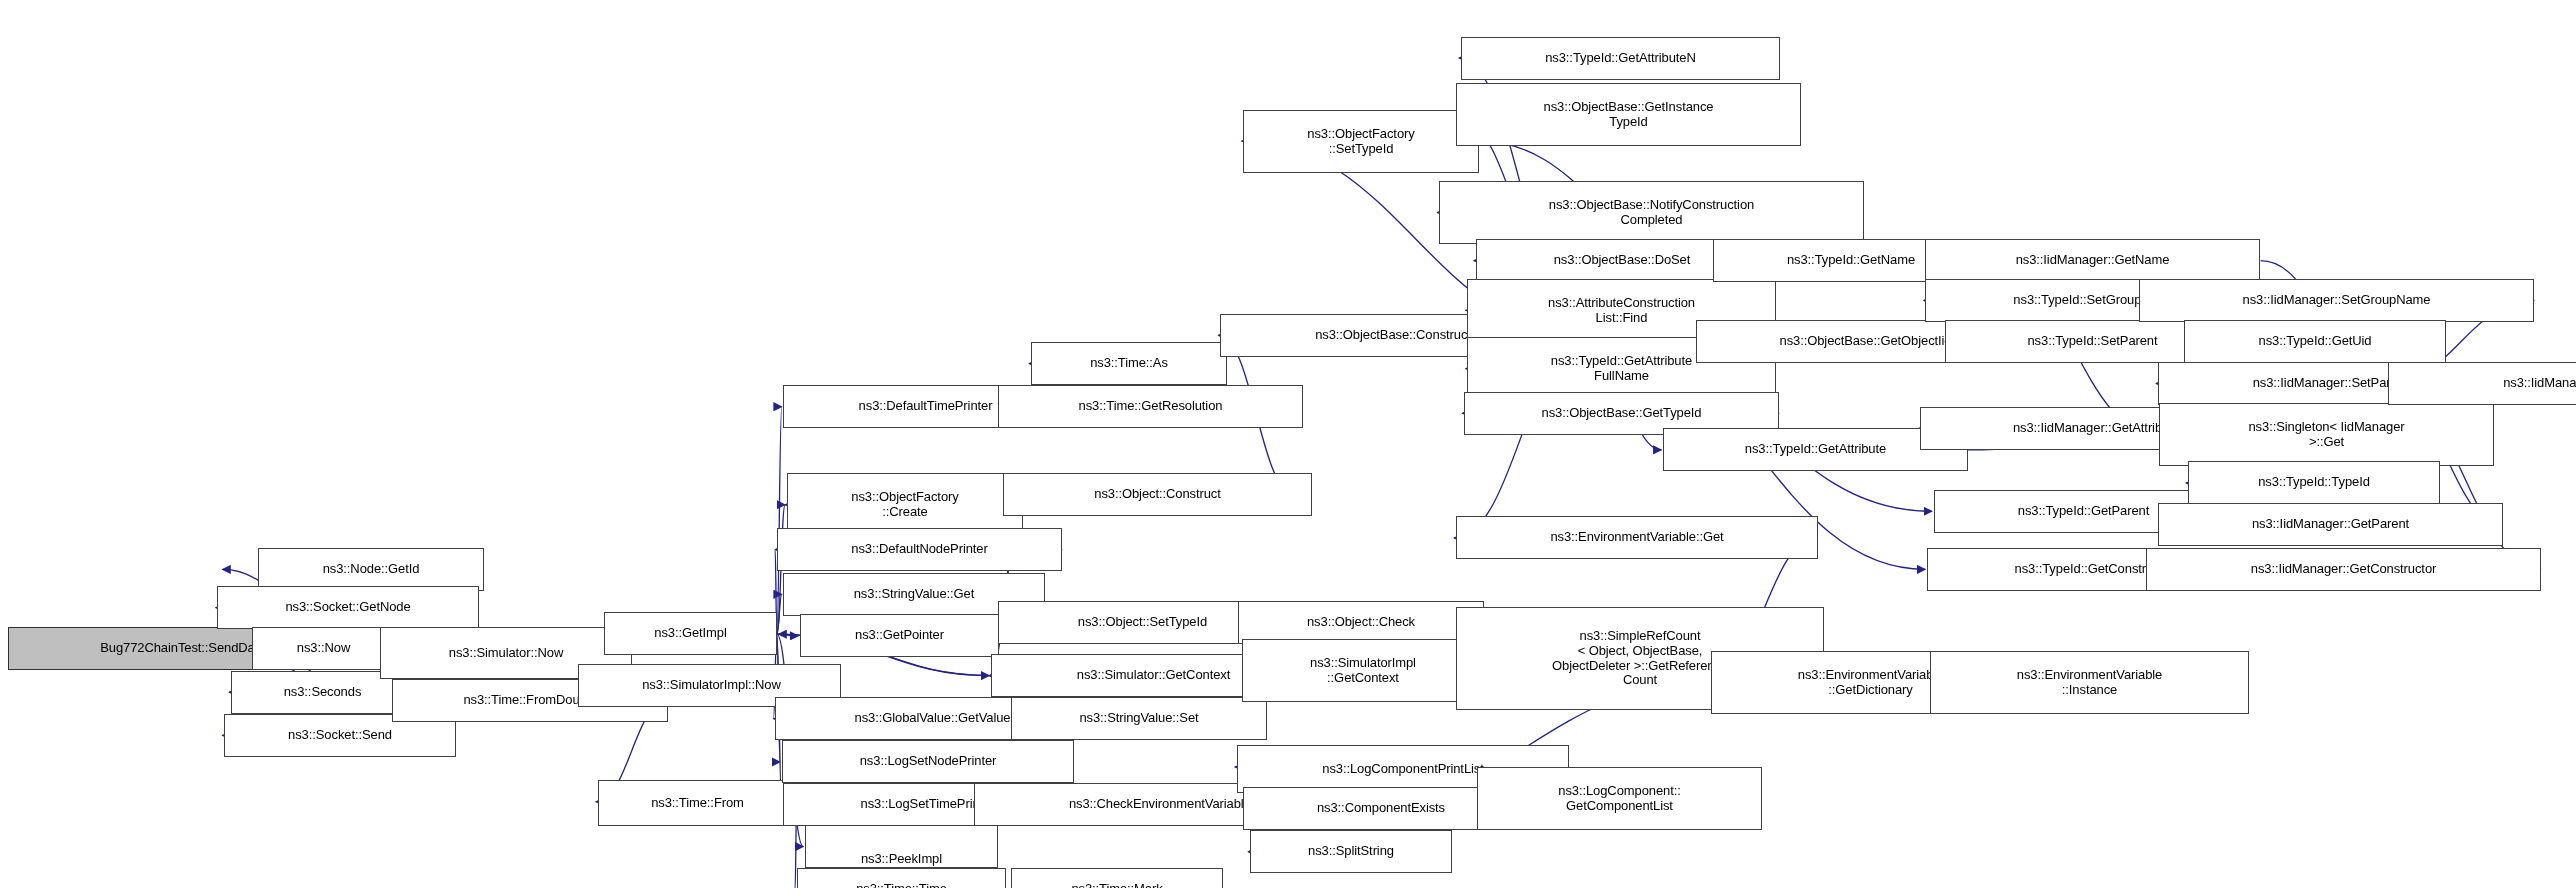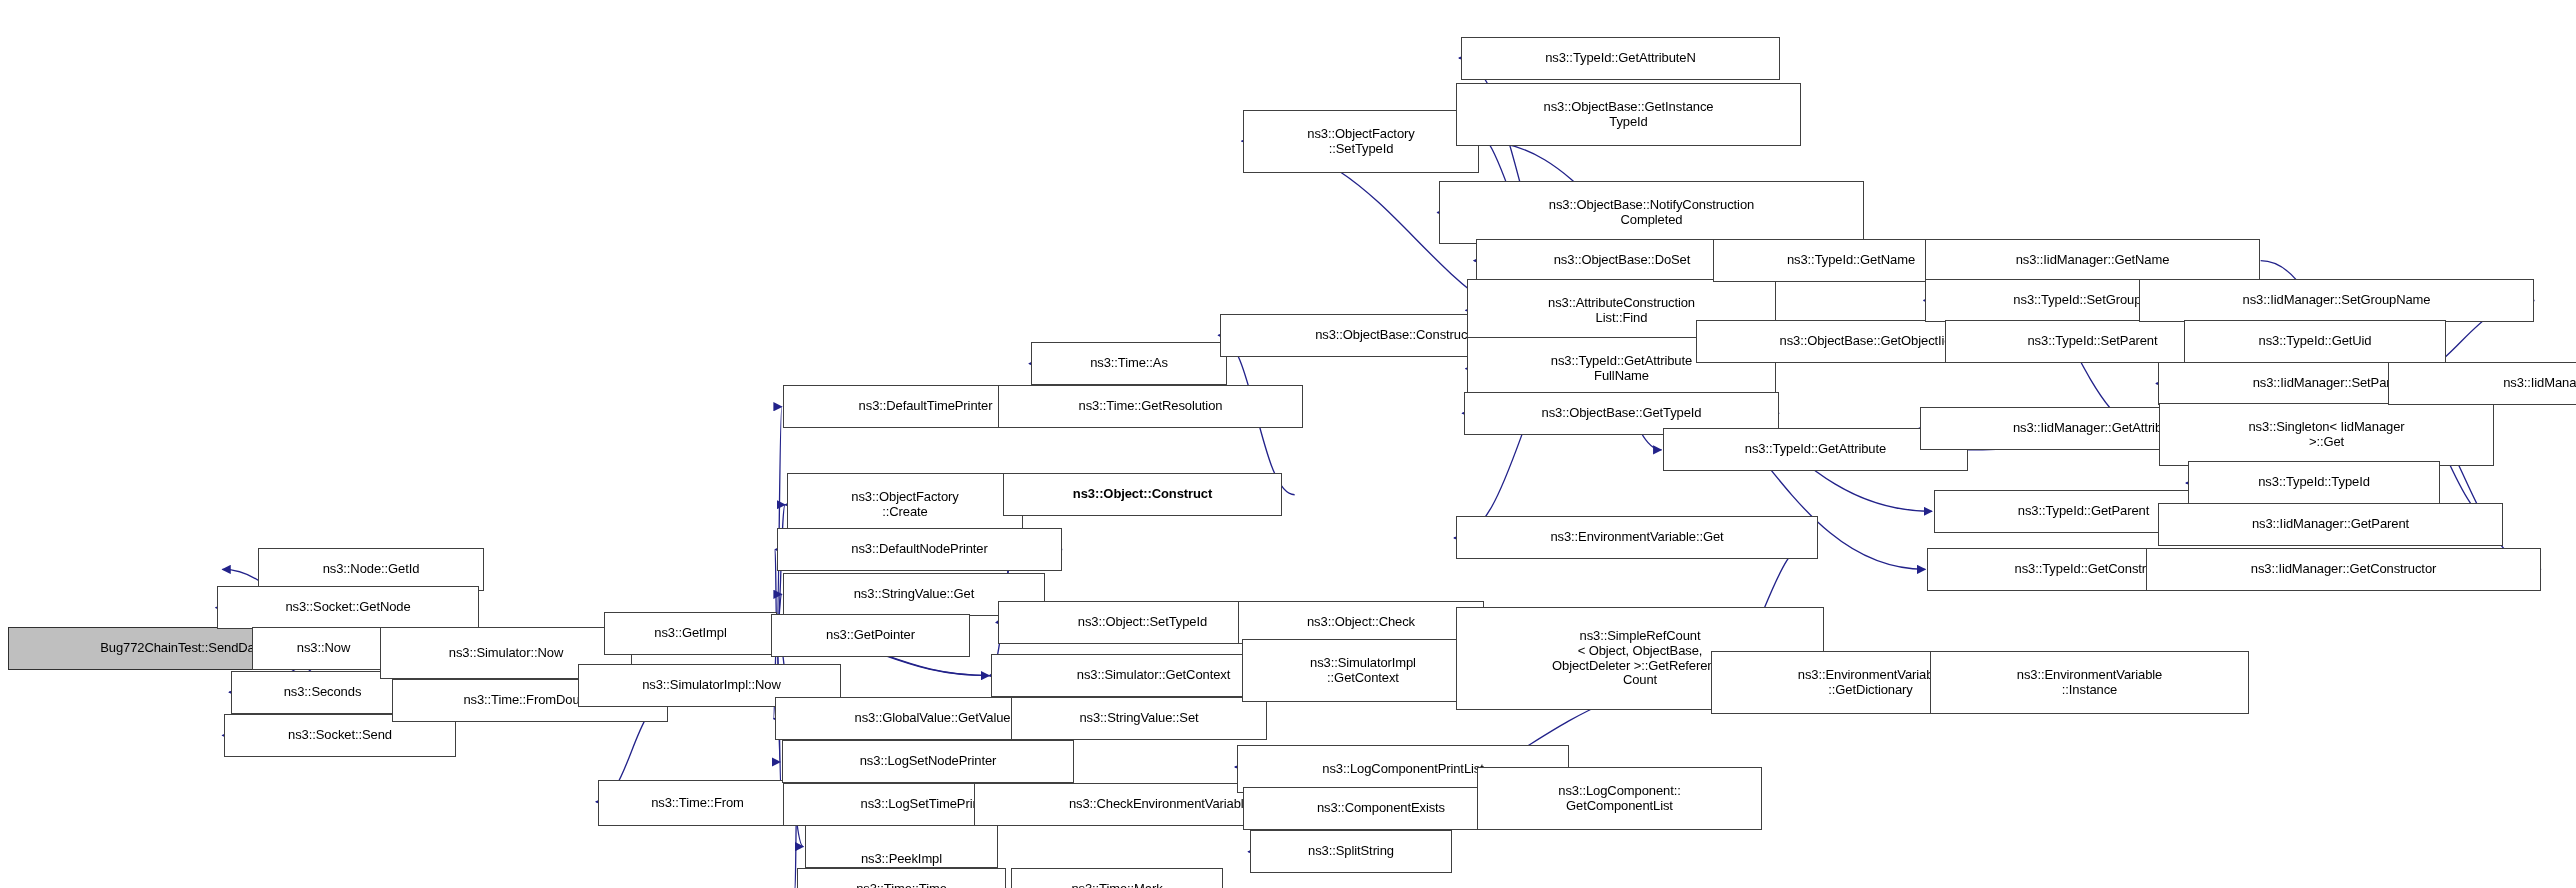--- a/index.html
+++ b/index.html
@@ -148,29 +148,29 @@
       <div class="node" style="left: 380px; top: 627px; width: 252px; height: 52px;"><span>ns3::Simulator::Now</span></div>
       <div class="node" style="left: 392px; top: 679px; width: 276px; height: 43px;"><span>ns3::Time::FromDouble</span></div>
       <div class="node" style="left: 604px; top: 612px; width: 173px; height: 43px;"><span>ns3::GetImpl</span></div>
       <div class="node" style="left: 578px; top: 664px; width: 263px; height: 43px; padding-left: 8px;"><span>ns3::SimulatorImpl::Now</span></div>
       <div class="node" style="left: 598px; top: 780px; width: 199px; height: 46px;"><span>ns3::Time::From</span></div>
       <div class="node" style="left: 783px; top: 385px; width: 285px; height: 43px;"><span>ns3::DefaultTimePrinter</span></div>
       <div class="node" style="left: 787px; top: 473px; width: 236px; height: 63px;"><span>ns3::ObjectFactory
 ::Create</span></div>
       <div class="node" style="left: 777px; top: 528px; width: 285px; height: 43px;"><span>ns3::DefaultNodePrinter</span></div>
       <div class="node" style="left: 783px; top: 573px; width: 262px; height: 43px;"><span>ns3::StringValue::Get</span></div>
-      <div class="node" style="left: 771px; top: 614px; width: 199px; height: 43px;"><span>ns3::GetPointer</span></div>
+      <div class="node" style="left: 800px; top: 614px; width: 199px; height: 43px;"><span>ns3::GetPointer</span></div>
       <div class="node" style="left: 775px; top: 697px; width: 315px; height: 43px;"><span>ns3::GlobalValue::GetValue</span></div>
       <div class="node" style="left: 782px; top: 740px; width: 292px; height: 43px;"><span>ns3::LogSetNodePrinter</span></div>
       <div class="node" style="left: 783px; top: 783px; width: 289px; height: 43px;"><span>ns3::LogSetTimePrinter</span></div>
       <div class="node" style="left: 805px; top: 825px; width: 193px; height: 43px; align-items: flex-end;"><span>ns3::PeekImpl</span></div>
       <div class="node" style="left: 797px; top: 868px; width: 209px; height: 43px;"><span>ns3::Time::Time</span></div>
       <div class="node" style="left: 1031px; top: 342px; width: 196px; height: 43px;"><span>ns3::Time::As</span></div>
       <div class="node" style="left: 998px; top: 385px; width: 305px; height: 43px;"><span>ns3::Time::GetResolution</span></div>
-      <div class="node" style="left: 1003px; top: 473px; width: 279px; height: 43px; font-weight: bold;"><span>ns3::Object::Construct</span></div>
+      <div class="node" style="left: 1003px; top: 473px; width: 309px; height: 43px;"><span>ns3::Object::Construct</span></div>
       <div class="node" style="left: 998px; top: 601px; width: 289px; height: 43px;"><span>ns3::Object::SetTypeId</span></div>
       <div class="node" style="left: 991px; top: 654px; width: 325px; height: 43px;"><span>ns3::Simulator::GetContext</span></div>
       <div class="node" style="left: 1011px; top: 697px; width: 256px; height: 43px;"><span>ns3::StringValue::Set</span></div>
       <div class="node" style="left: 974px; top: 783px; width: 378px; height: 43px;"><span>ns3::CheckEnvironmentVariables</span></div>
       <div class="node" style="left: 1011px; top: 868px; width: 212px; height: 43px;"><span>ns3::Time::Mark</span></div>
       <div class="node" style="left: 1243px; top: 110px; width: 236px; height: 63px;"><span>ns3::ObjectFactory
 ::SetTypeId</span></div>
       <div class="node" style="left: 1220px; top: 314px; width: 368px; height: 43px;"><span>ns3::ObjectBase::ConstructSelf</span></div>
       <div class="node" style="left: 1238px; top: 601px; width: 246px; height: 43px;"><span>ns3::Object::Check</span></div>
       <div class="node" style="left: 1242px; top: 639px; width: 242px; height: 63px;"><span>ns3::SimulatorImpl

